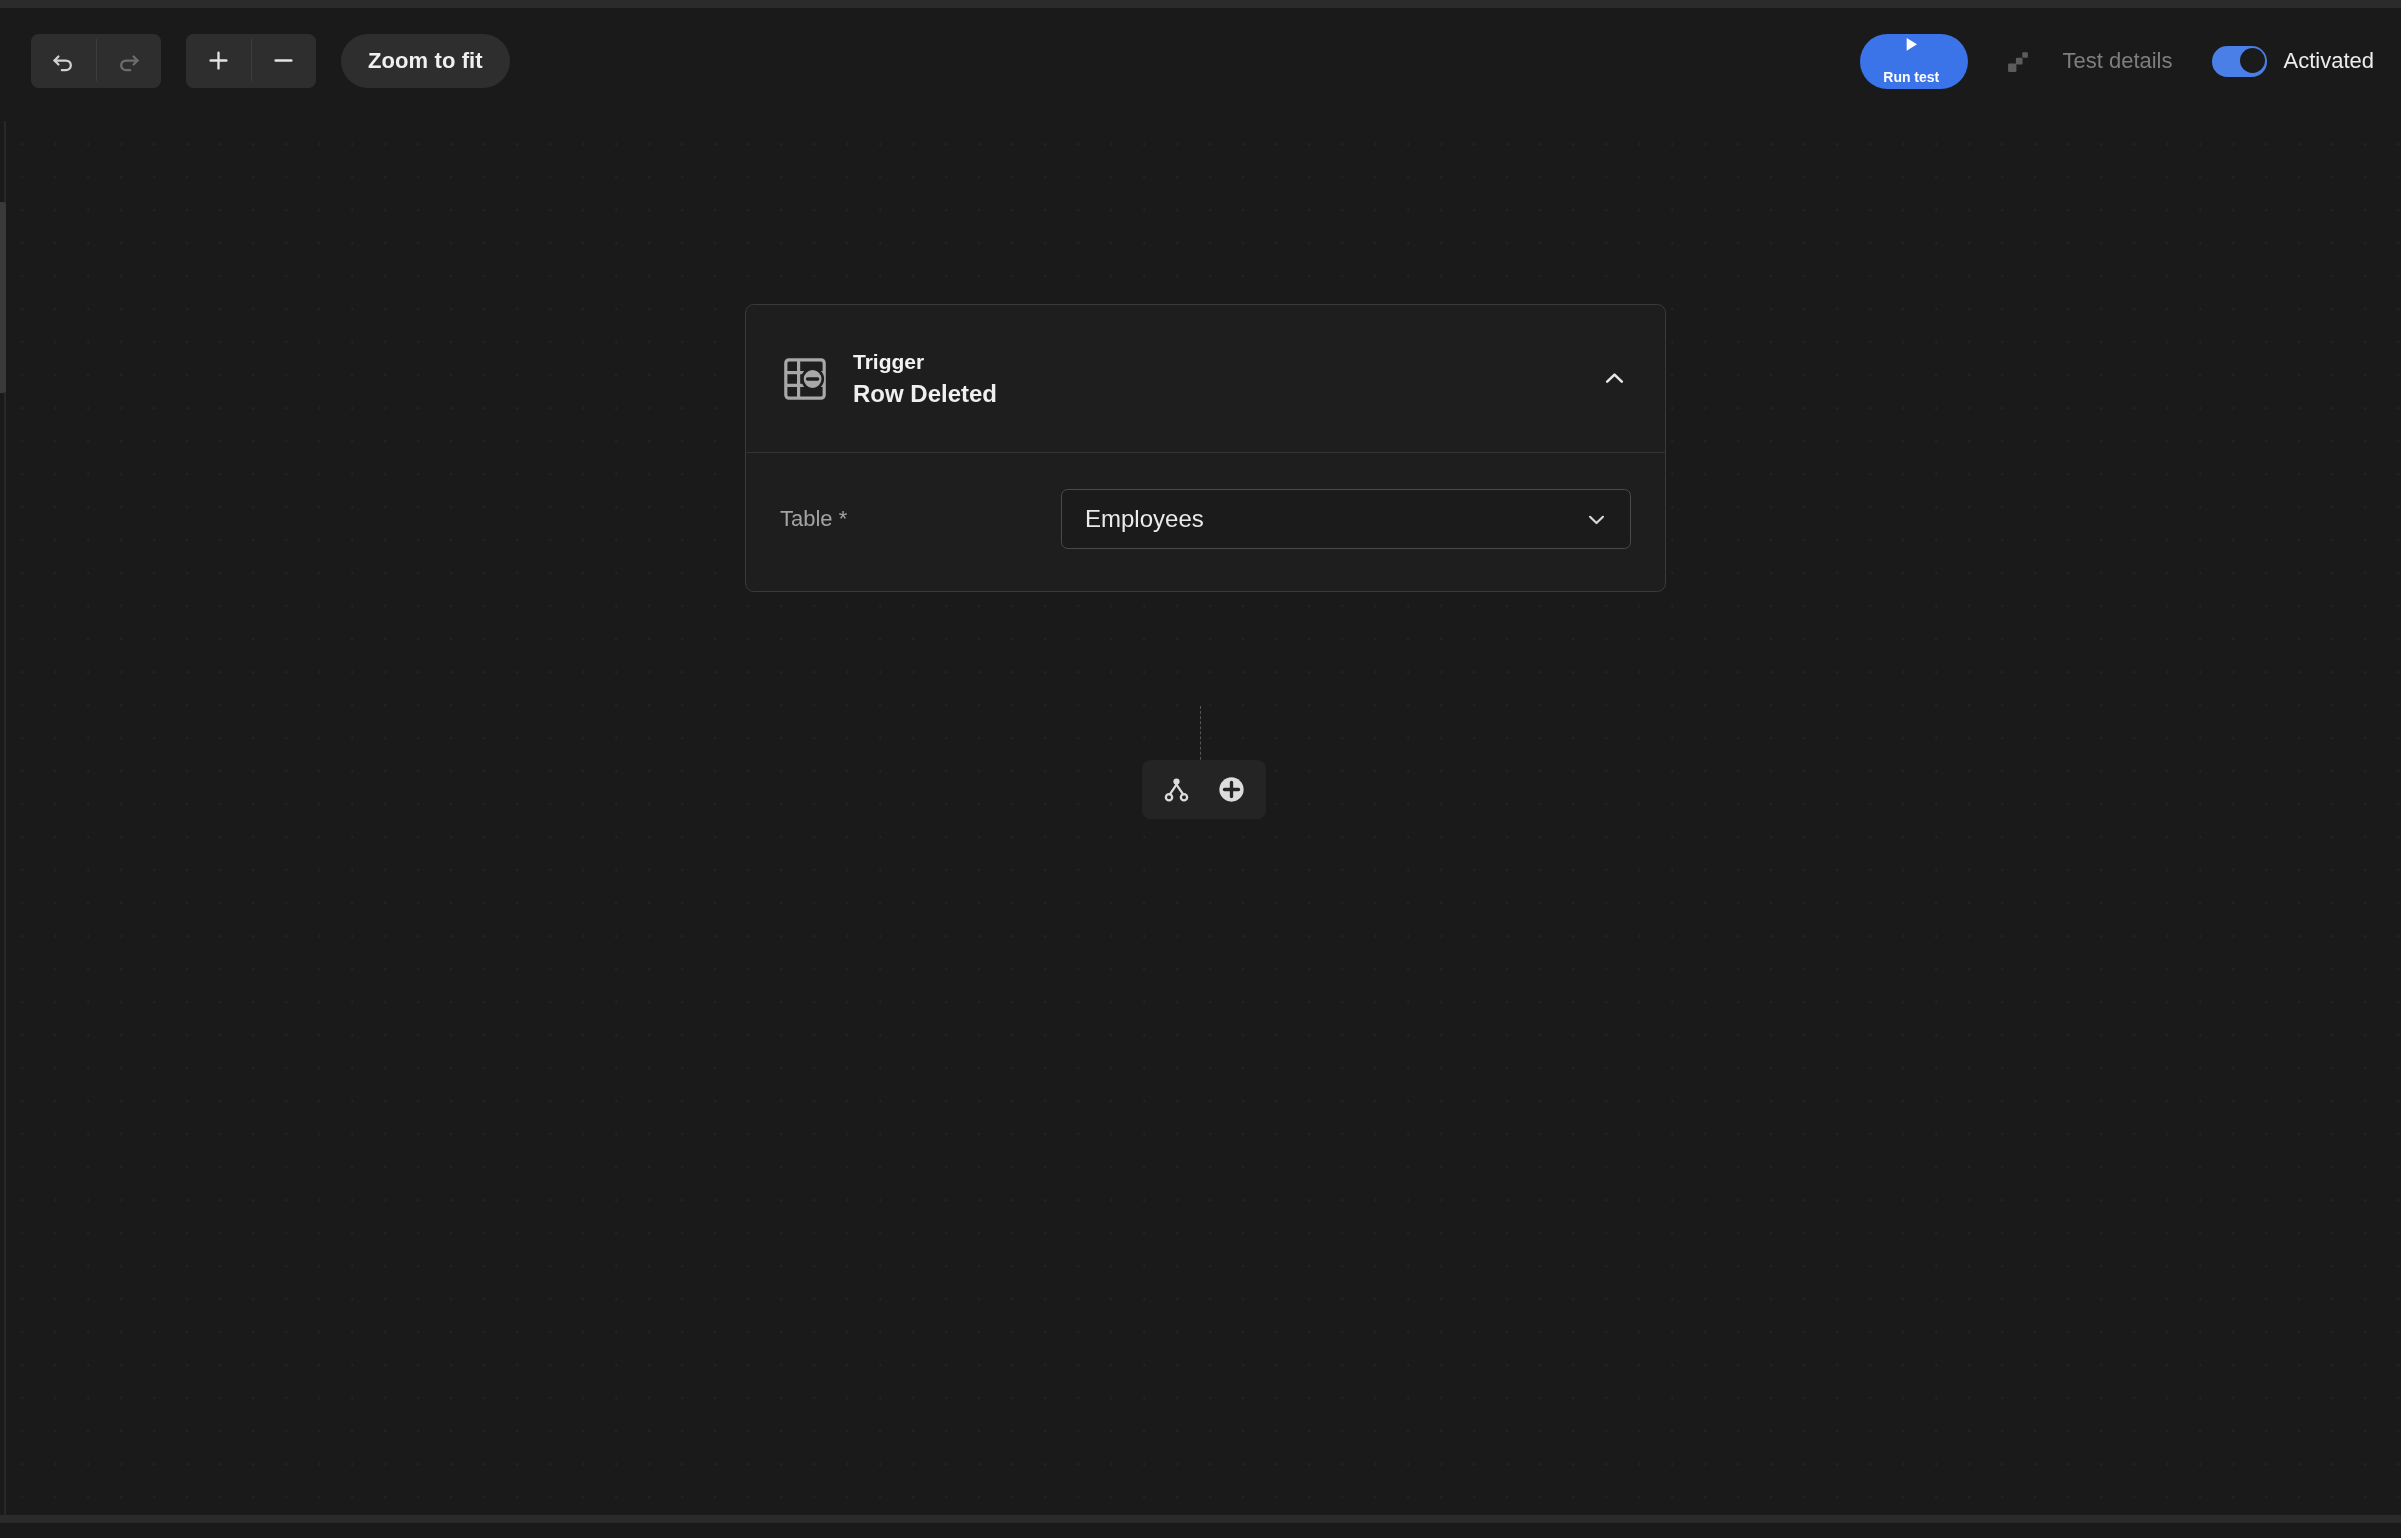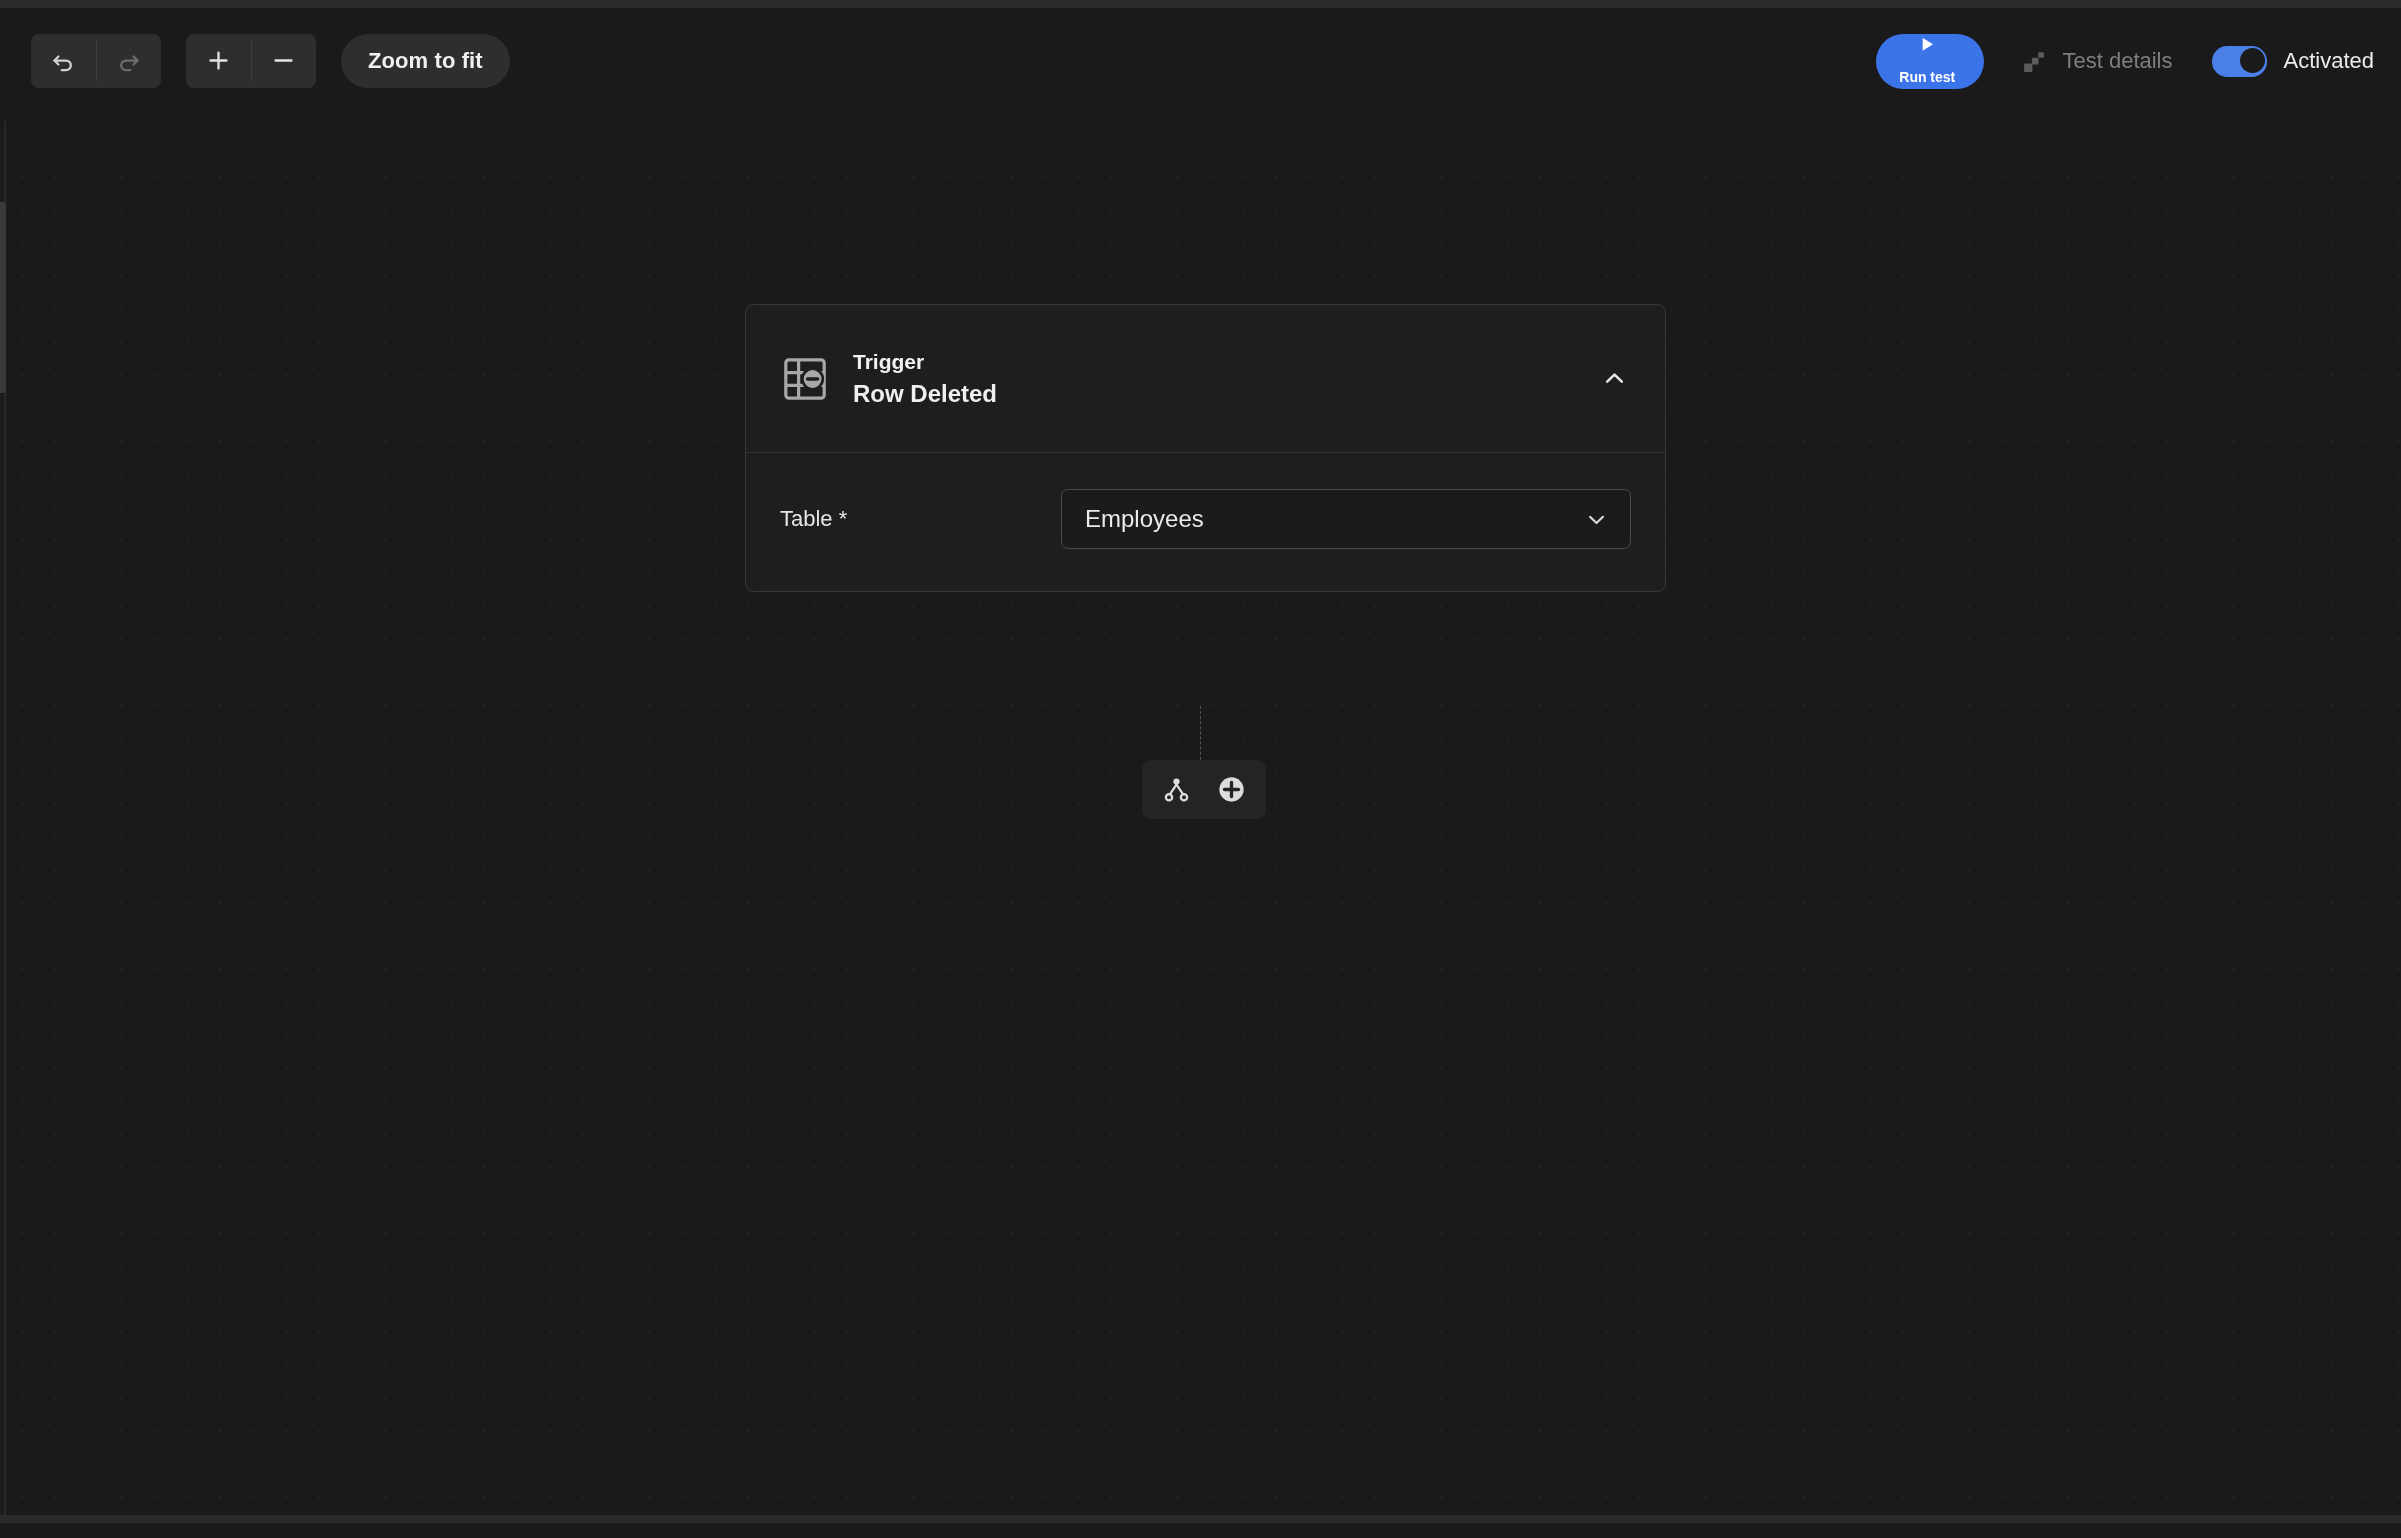--- a/index.html
+++ b/index.html
@@ -122,21 +122,21 @@
     cursor: pointer;
     display: flex;
     align-items: center;
     gap: 14.3px;
     flex-direction: column;
   }
 
   .test-details {
     display: flex;
     align-items: center;
-    gap: 15px;
+    gap: 31px;
     margin-left: 32.5px;
     background: none;
     border: none;
     cursor: pointer;
     padding: 7.6px 5.7px;
   }
   .test-details .td-label {
     font-size: 22px;
     color: #7e7e7e;
     font-family: "Liberation Sans", sans-serif;
@@ -278,21 +278,21 @@
   .node-body {
     padding: 36px 34px 42px 34px;
     display: flex;
     align-items: center;
   }
 
   .field-label {
     width: 239px;
     flex: none;
     font-size: 22px;
-    color: #e5e5e5;
+    color: #a3a3a3;
   }
 
   .select-control {
     flex: 1;
     height: 60px;
     background: #1b1b1b;
     border: 1px solid #4a4a4a;
     border-radius: 6.7px;
     display: flex;
     align-items: center;

